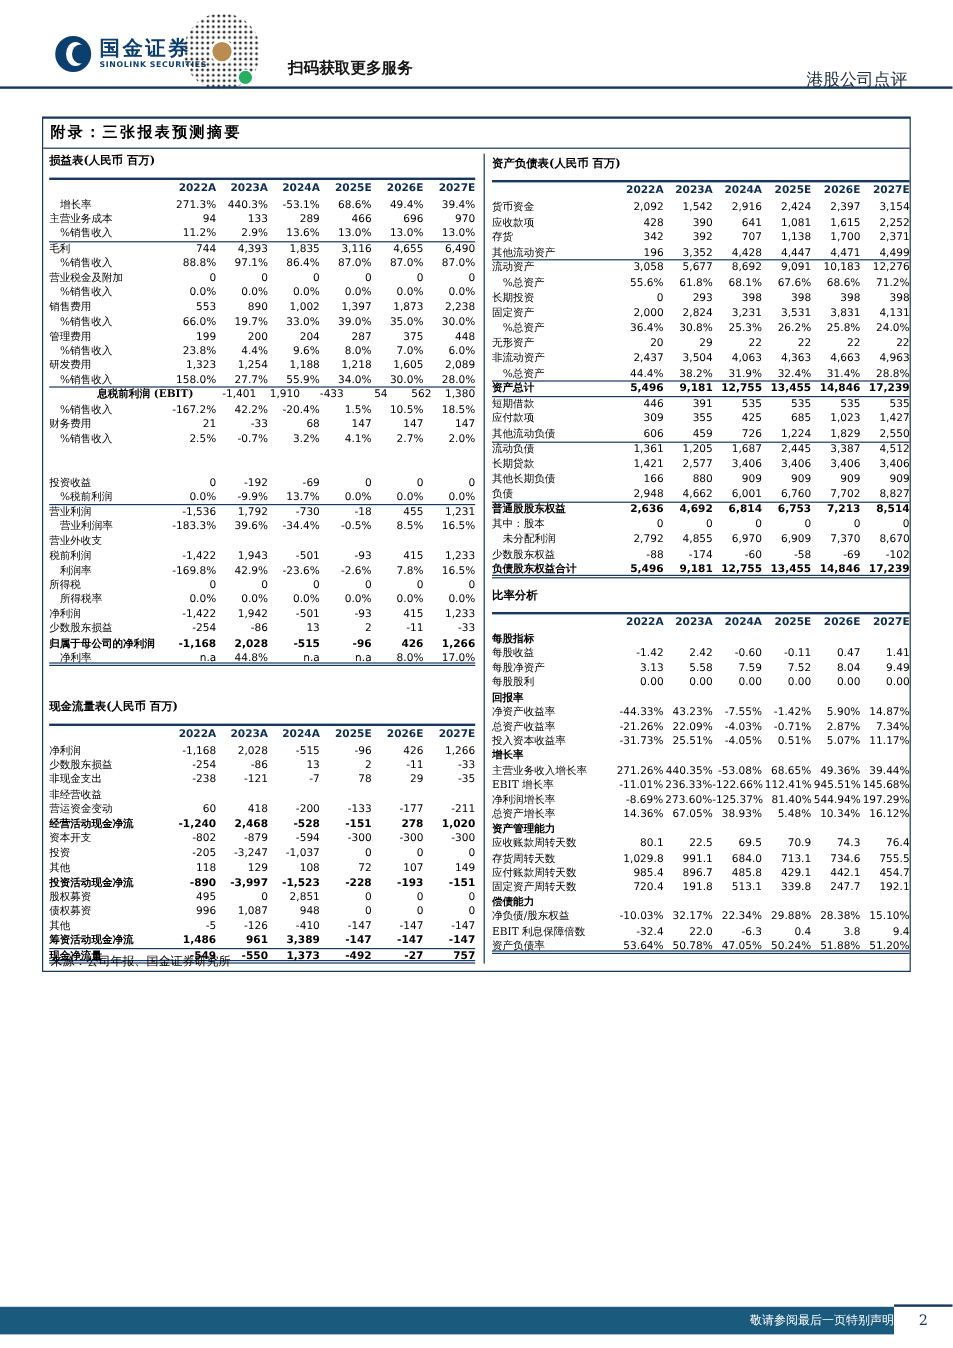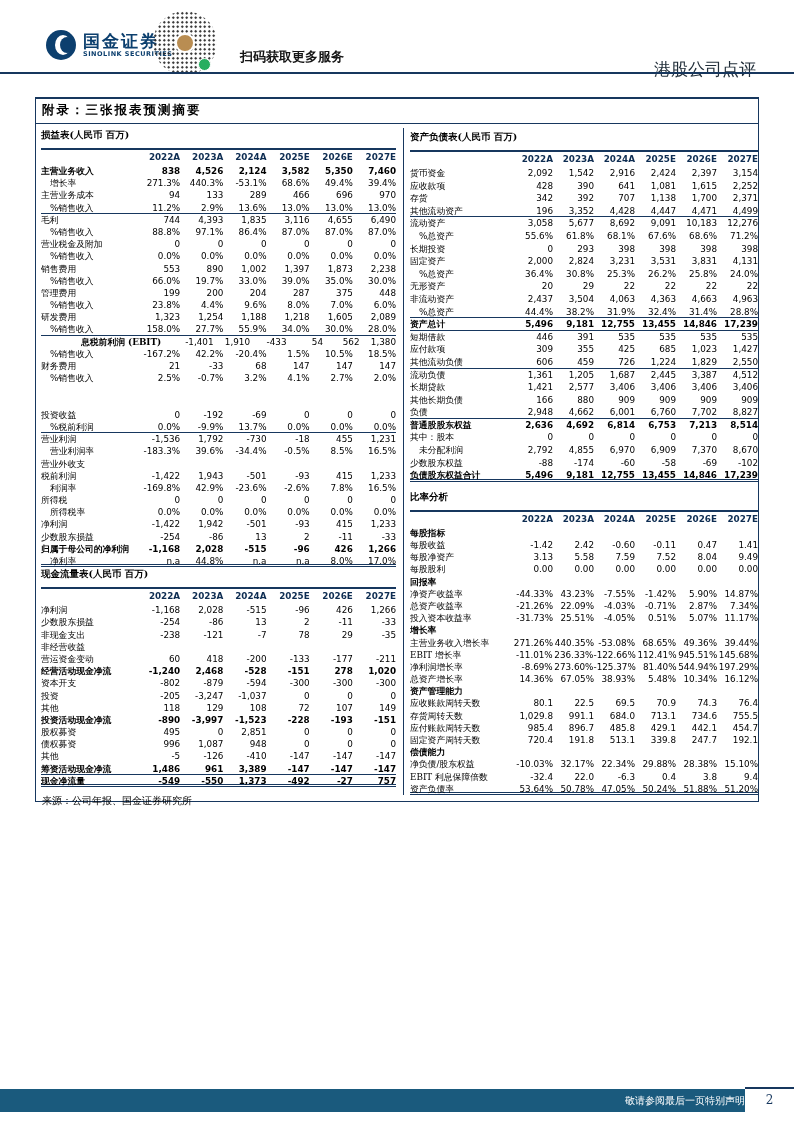--- a/index.html
+++ b/index.html
@@ -19,21 +19,21 @@
   .logo-mark{width:30px;height:30px;border-radius:50%;background:var(--logo-navy);position:relative;margin-right:7px;}
   .logo-mark::after{content:"";position:absolute;left:9px;top:5px;width:16px;height:20px;border-radius:50%;background:#ffffff;}
   .logo-mark::before{content:"";position:absolute;left:14px;top:7px;width:14px;height:16px;border-radius:50%;background:var(--logo-navy);z-index:2;}
   .logo-cn{font-size:17px;font-weight:bold;color:var(--logo-navy);letter-spacing:2px;line-height:18px;}
   .logo-en{font-size:6.5px;font-weight:bold;color:var(--logo-navy);letter-spacing:.5px;}
   .qr{position:absolute;left:153px;top:11px;width:64px;height:64px;border-radius:50%;
       background-image:radial-gradient(#2a2a2a 1px,transparent 1.3px);background-size:4.5px 4.5px;}
   .qr-badge{position:absolute;left:22px;top:22px;width:20px;height:20px;border-radius:50%;background:#b98d52;border:2px solid #fff;}
   .qr-wechat{position:absolute;right:6px;bottom:4px;width:13px;height:13px;border-radius:50%;background:#27ae60;border:1.5px solid #fff;}
   .qr-caption{position:absolute;left:240px;top:48px;font-size:13px;font-weight:bold;color:#151515;}
-  .report-type{position:absolute;right:38px;top:58px;font-size:17px;color:#222f3a;font-family:"DejaVu Serif",serif;}
+  .report-type{position:absolute;right:38px;top:58px;font-size:14px;color:#222f3a;font-family:"DejaVu Serif",serif;}
   .hdr-rule{position:absolute;left:0;top:72px;width:794px;height:2px;background:var(--navy);}
   
   .content{position:absolute;left:35px;top:97px;width:724px;border:1px solid var(--navy);border-top:2.5px solid var(--navy);background:#fff;}
   .appendix-title{font-size:12.5px;font-weight:bold;letter-spacing:2px;padding:3px 6px 4px;border-bottom:1px solid var(--navy);font-family:Liberation Mono, monospace;color:#000;}
   .content-body{display:flex;padding:4px 4px 6px 5px;}
   .col-left{width:363px;flex:none;border-right:1px solid var(--navy);padding-right:7px;}
   .col-right{width:354px;flex:none;padding-left:6px;}
   
   .fin-table{width:100%;font-size:8.8px;color:#000;}
   .t-title{font-weight:bold;font-size:9.5px;font-family:"DejaVu Serif",serif;color:#000;
@@ -46,21 +46,21 @@
   .fin-table .r.fw{font-weight:bold;}
   .fin-table .r.lbold .lab{font-weight:bold;margin-left:40px;}
   .fin-table .r.ind .lab{padding-left:9px;}
   .fin-table .r.sep{border-bottom:1px solid var(--navy);}
   .fin-table .r.dbl{border-bottom:3px double var(--navy);}
   .fin-table .r.sect .lab{font-weight:bold;}
   .tbl-is .r{height:12.2px;line-height:12.2px;}
   .tbl-cf .r{height:12.2px;line-height:12.2px;}
   .tbl-bs .r{height:12.6px;line-height:12.6px;}
   .tbl-ra .r{height:12.2px;line-height:12.2px;}
-  .tbl-cf{margin-top:0;}
+  .tbl-cf{margin-top:28px;}
   .tbl-ra{margin-top:8px;}
   .tbl-bs{margin-top:2px;}
   
   .source-note{position:absolute;left:42px;top:794px;font-size:10px;font-family:"DejaVu Serif",serif;color:#000;}
   .footer-bar{position:absolute;left:0;top:1089px;width:745px;height:23px;background:var(--bar);
               color:#ffffff;text-align:right;line-height:23px;font-size:10px;font-family:"DejaVu Serif",serif;}
   .page-num-box{position:absolute;left:745px;top:1087px;width:49px;height:25px;background:#ffffff;
                 border-top:2px solid var(--navy);text-align:center;line-height:23px;font-size:12px;color:var(--navy);font-family:"DejaVu Serif",serif;}
 </style>
 </head>
@@ -93,29 +93,20 @@
             <div class="t-title">损益表(人民币 百万)</div>
             <div class="r head">
               <span class="lab"></span>
               <span class="val">2022A</span>
               <span class="val">2023A</span>
               <span class="val">2024A</span>
               <span class="val">2025E</span>
               <span class="val">2026E</span>
               <span class="val">2027E</span>
             </div>
-            <div class="r fw">
-              <span class="lab">主营业务收入</span>
-              <span class="val">838</span>
-              <span class="val">4,526</span>
-              <span class="val">2,124</span>
-              <span class="val">3,582</span>
-              <span class="val">5,350</span>
-              <span class="val">7,460</span>
-            </div>
             <div class="r ind">
               <span class="lab">增长率</span>
               <span class="val">271.3%</span>
               <span class="val">440.3%</span>
               <span class="val">-53.1%</span>
               <span class="val">68.6%</span>
               <span class="val">49.4%</span>
               <span class="val">39.4%</span>
             </div>
             <div class="r ">

